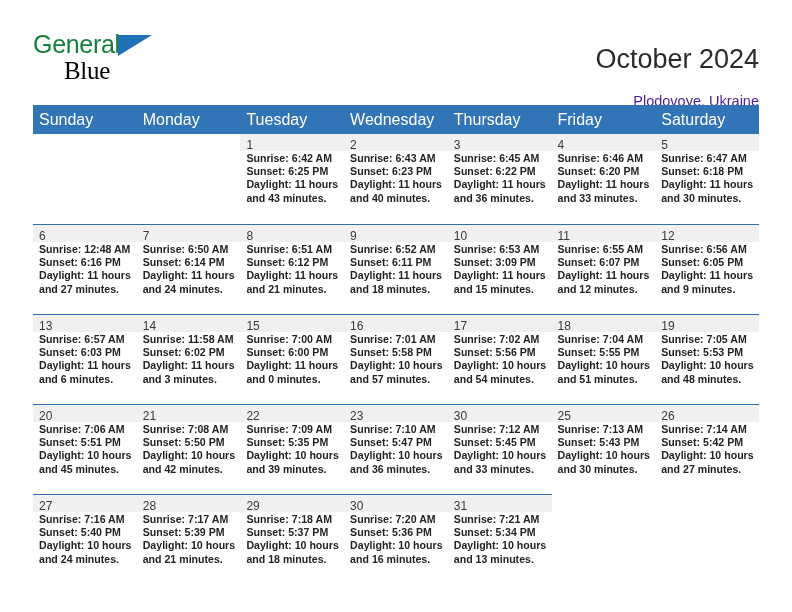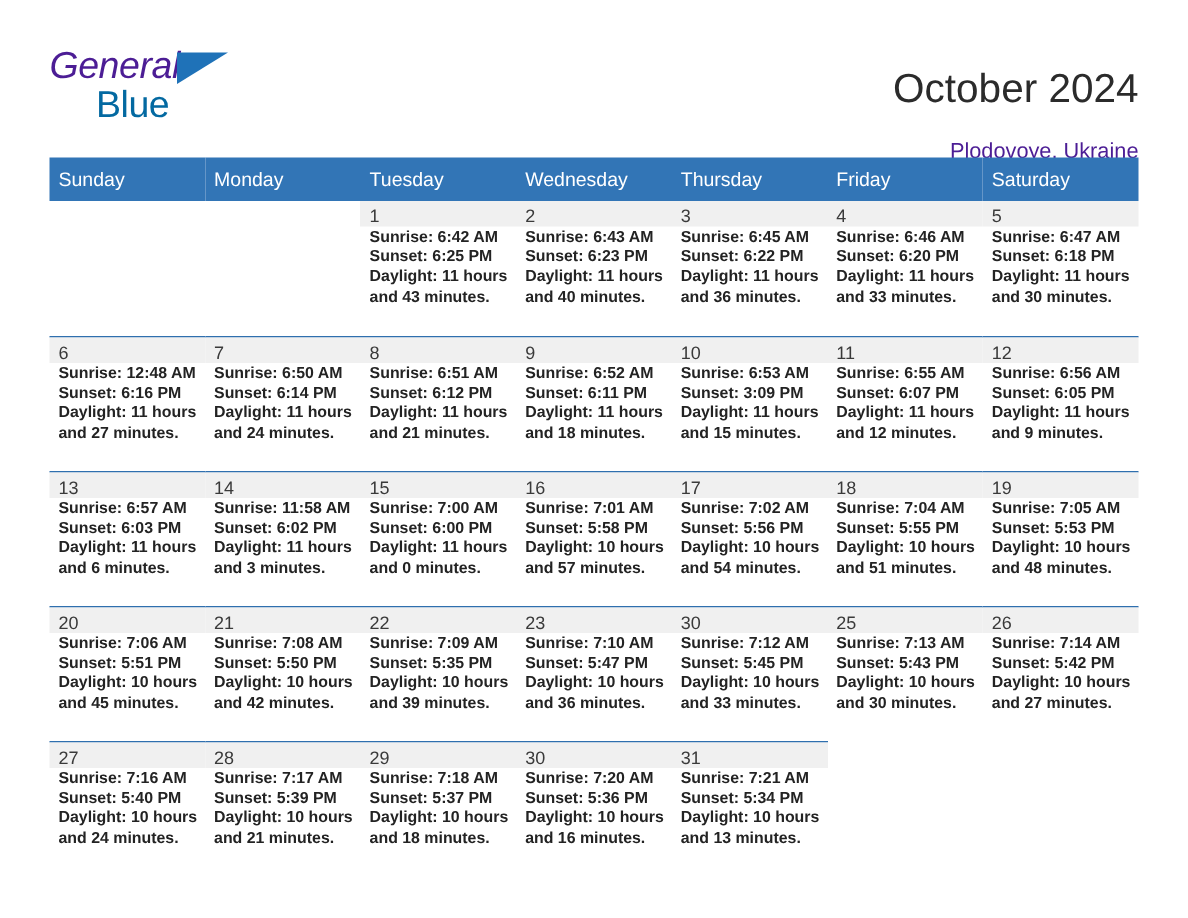--- a/index.html
+++ b/index.html
@@ -31,44 +31,44 @@
   }
   .logo {
     position: absolute;
     left: 0;
     top: 4px;
     width: 200px;
     height: 60px;
   }
   .logo-general {
     font-size: 25px;
-    color: #4c1d95;
+    color: #15803d;
     letter-spacing: -0.3px;
     line-height: 1;
     display: inline-block;
-    font-style: italic;
   }
   .logo-tri {
     display: inline-block;
     width: 0;
     height: 0;
     border-left: 34px solid #1f72b8;
     border-bottom: 21px solid transparent;
     vertical-align: top;
     margin-left: -2px;
     margin-top: 3px;
   }
   .logo-blue {
     position: absolute;
     left: 31px;
     top: 26px;
     font-size: 25px;
-    color: #0369a1;
+    color: #000000;
     letter-spacing: -0.3px;
     line-height: 1;
+    font-family: Liberation Serif, serif;
   }
 
   .title-block {
     position: absolute;
     right: 0;
     top: 16px;
     text-align: right;
   }
   .cal-title {
     font-size: 27px;
@@ -91,21 +91,21 @@
     position: absolute;
     left: 33px;
     top: 105px;
     width: 726px;
     border-collapse: collapse;
     table-layout: fixed;
   }
   .calendar th {
     background: #3275b6;
     color: #ffffff;
-    font-size: 13px;
+    font-size: 16px;
     font-weight: normal;
     text-align: left;
     padding: 5px 0 5px 6px;
     height: 19px;
     vertical-align: middle;
     border: none;
   }
   .calendar td {
     vertical-align: top;
     padding: 0;

